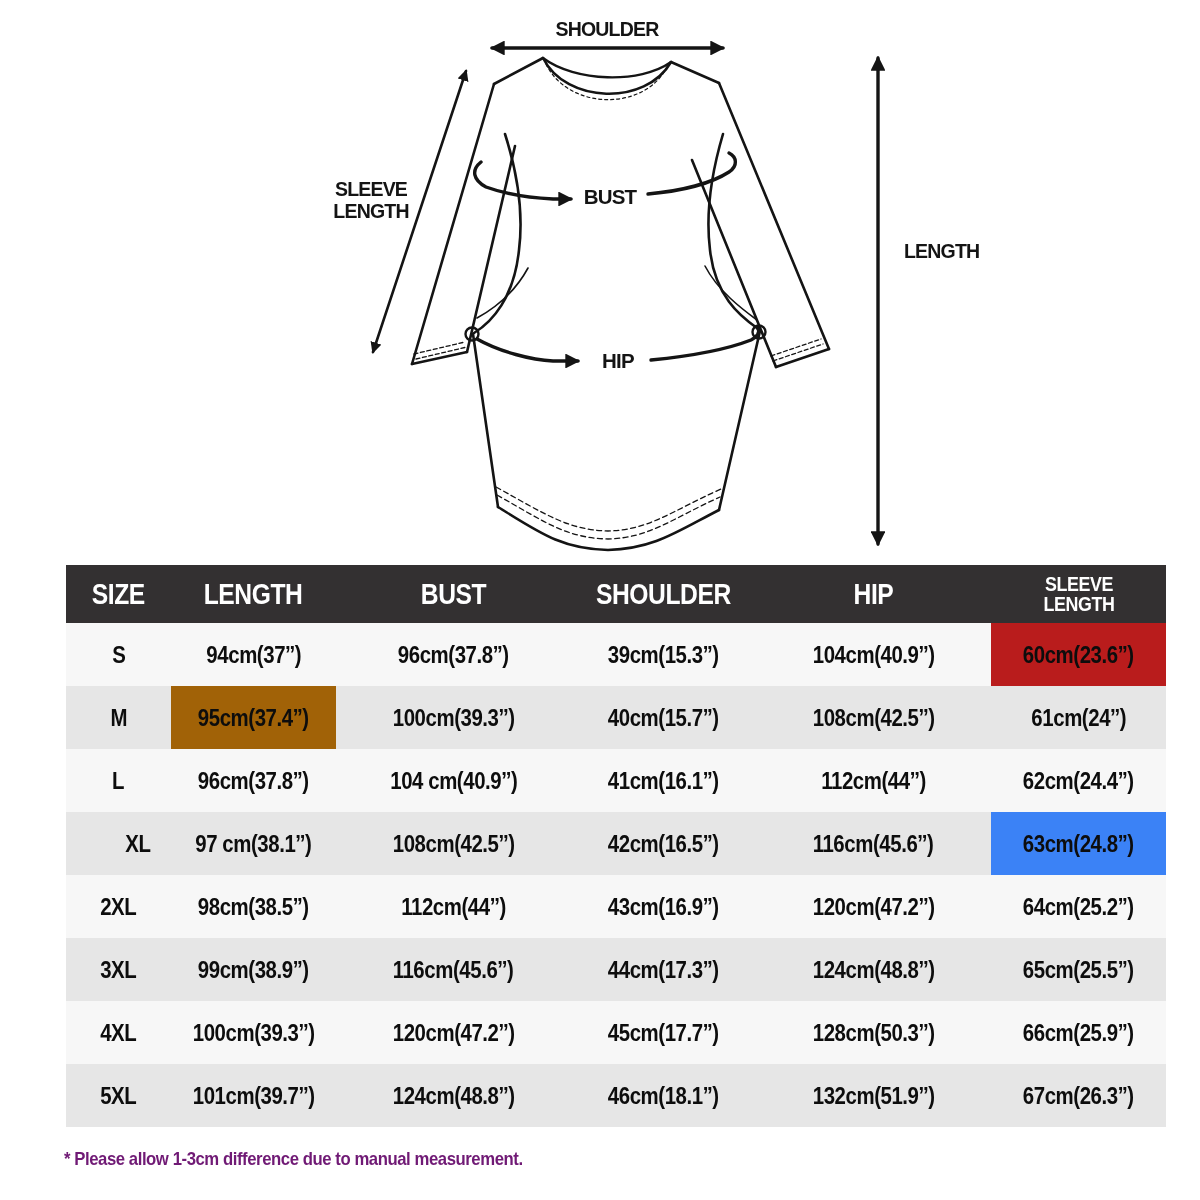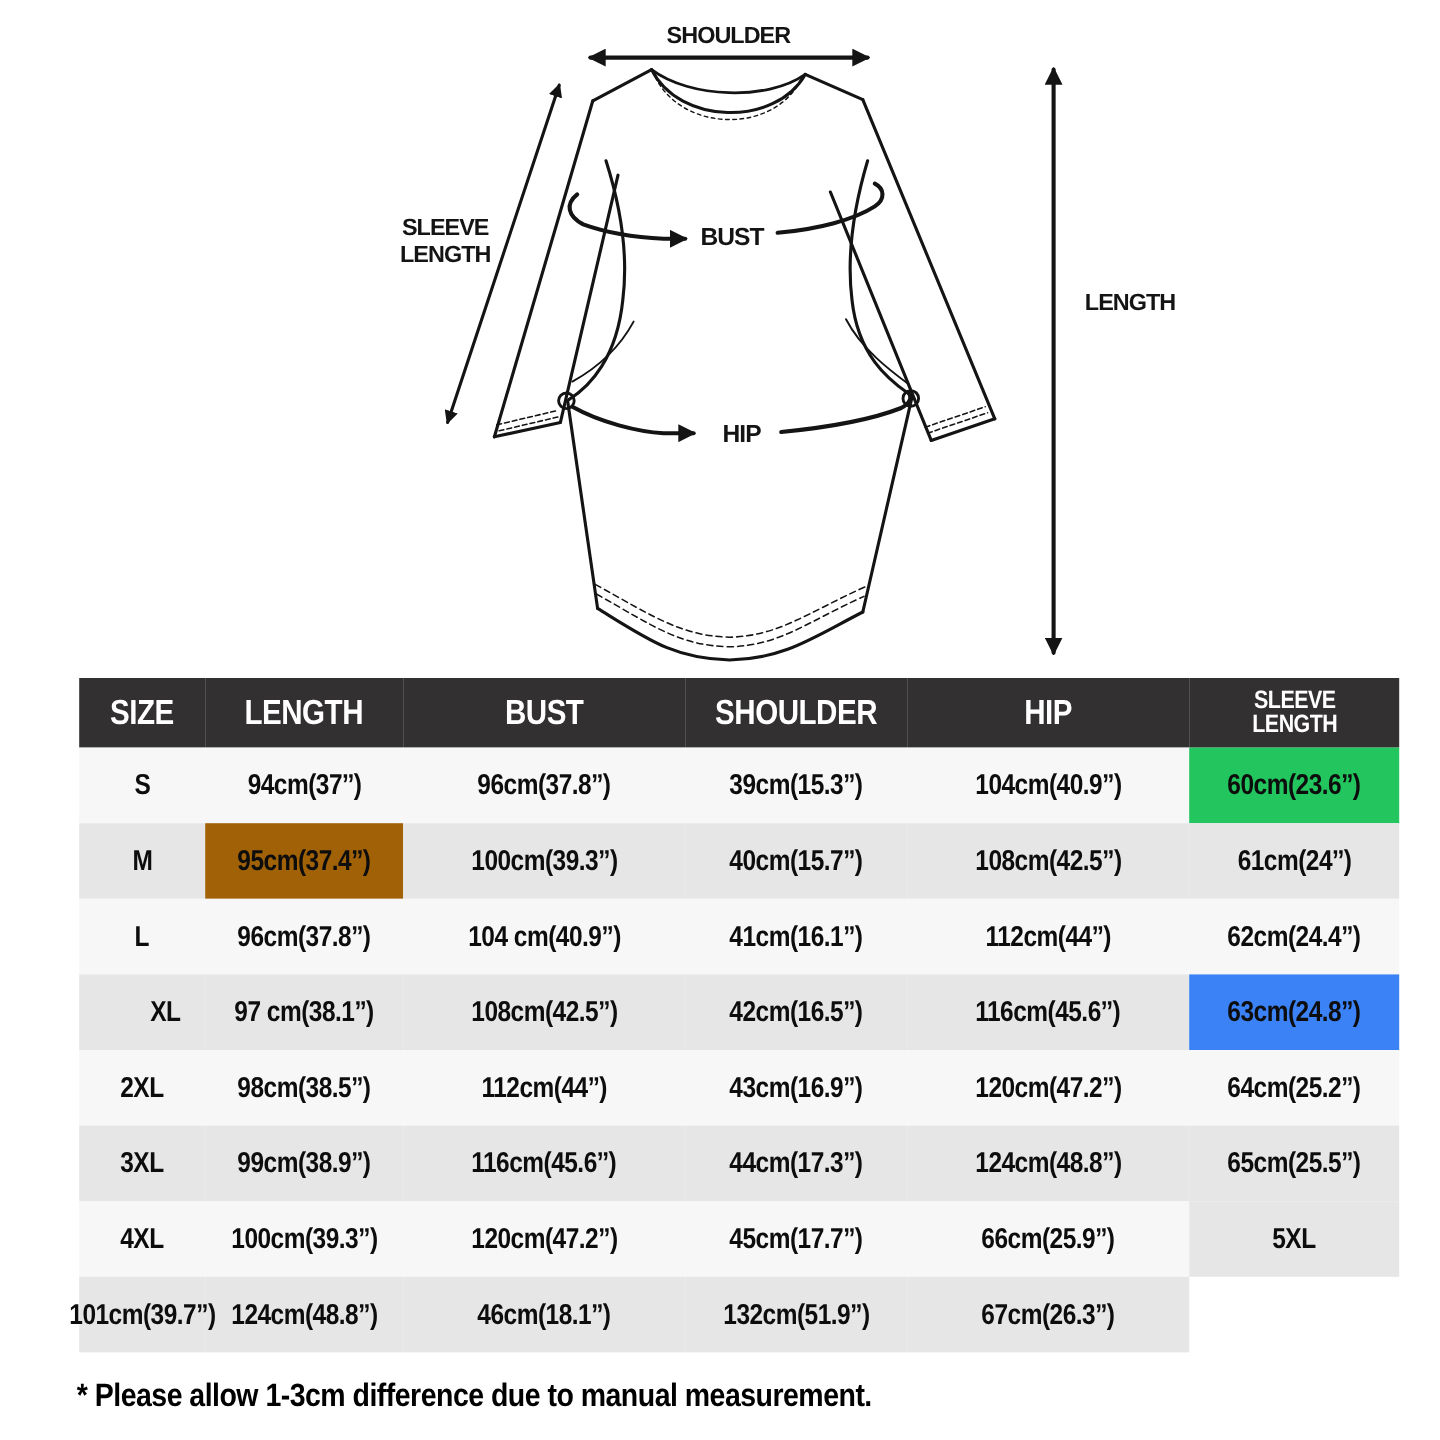--- a/index.html
+++ b/index.html
@@ -22,22 +22,22 @@
     height:58px;display:flex;align-items:center;justify-content:center;
     color:#ffffff;font-weight:bold;font-size:29px;letter-spacing:-0.5px;
   }
   .td{
     height:63px;display:flex;align-items:center;justify-content:center;
     font-weight:bold;font-size:24px;letter-spacing:-0.5px;color:#0d0d0d;
   }
   .cz{display:inline-block;transform:scaleX(.85);transform-origin:center;white-space:nowrap;}
   .cz.wrap{white-space:normal;width:120px;line-height:.95;font-size:21px;text-align:center;}
   .footnote{
-    position:absolute;left:64px;top:1148px;font-weight:bold;font-size:27px;
-    letter-spacing:-0.5px;color:#000000;
+    position:absolute;left:64px;top:1148px;font-weight:bold;font-size:19px;
+    letter-spacing:-0.5px;color:#701a75;
   }
   .footnote .cz{transform:scaleX(.88);transform-origin:left center;}
 </style>
 </head>
 <body>
 
 <div class="sheet">
 
   <svg class="diagram" viewBox="0 0 1200 562">
     <defs>
@@ -125,21 +125,21 @@
       </div>
       <div class="td" style="background: rgb(247, 247, 247);">
         <span class="cz">96cm(37.8’’)</span>
       </div>
       <div class="td" style="background: rgb(247, 247, 247);">
         <span class="cz">39cm(15.3’’)</span>
       </div>
       <div class="td" style="background: rgb(247, 247, 247);">
         <span class="cz">104cm(40.9’’)</span>
       </div>
-      <div class="td" style="background: #22c55e;">
+      <div class="td" style="background: #b91c1c;">
         <span class="cz">60cm(23.6’’)</span>
       </div>
       <div class="td" style="background: rgb(230, 230, 230);">
         <span class="cz">M</span>
       </div>
       <div class="td" style="background: #a16207;">
         <span class="cz">95cm(37.4’’)</span>
       </div>
       <div class="td" style="background: rgb(230, 230, 230);">
         <span class="cz">100cm(39.3’’)</span>
@@ -229,20 +229,23 @@
         <span class="cz">4XL</span>
       </div>
       <div class="td" style="background: rgb(247, 247, 247);">
         <span class="cz">100cm(39.3’’)</span>
       </div>
       <div class="td" style="background: rgb(247, 247, 247);">
         <span class="cz">120cm(47.2’’)</span>
       </div>
       <div class="td" style="background: rgb(247, 247, 247);">
         <span class="cz">45cm(17.7’’)</span>
+      </div>
+      <div class="td" style="background: rgb(247, 247, 247);">
+        <span class="cz">128cm(50.3’’)</span>
       </div>
       <div class="td" style="background: rgb(247, 247, 247);">
         <span class="cz">66cm(25.9’’)</span>
       </div>
       <div class="td" style="background: rgb(230, 230, 230);">
         <span class="cz">5XL</span>
       </div>
       <div class="td" style="background: rgb(230, 230, 230);">
         <span class="cz">101cm(39.7’’)</span>
       </div>

